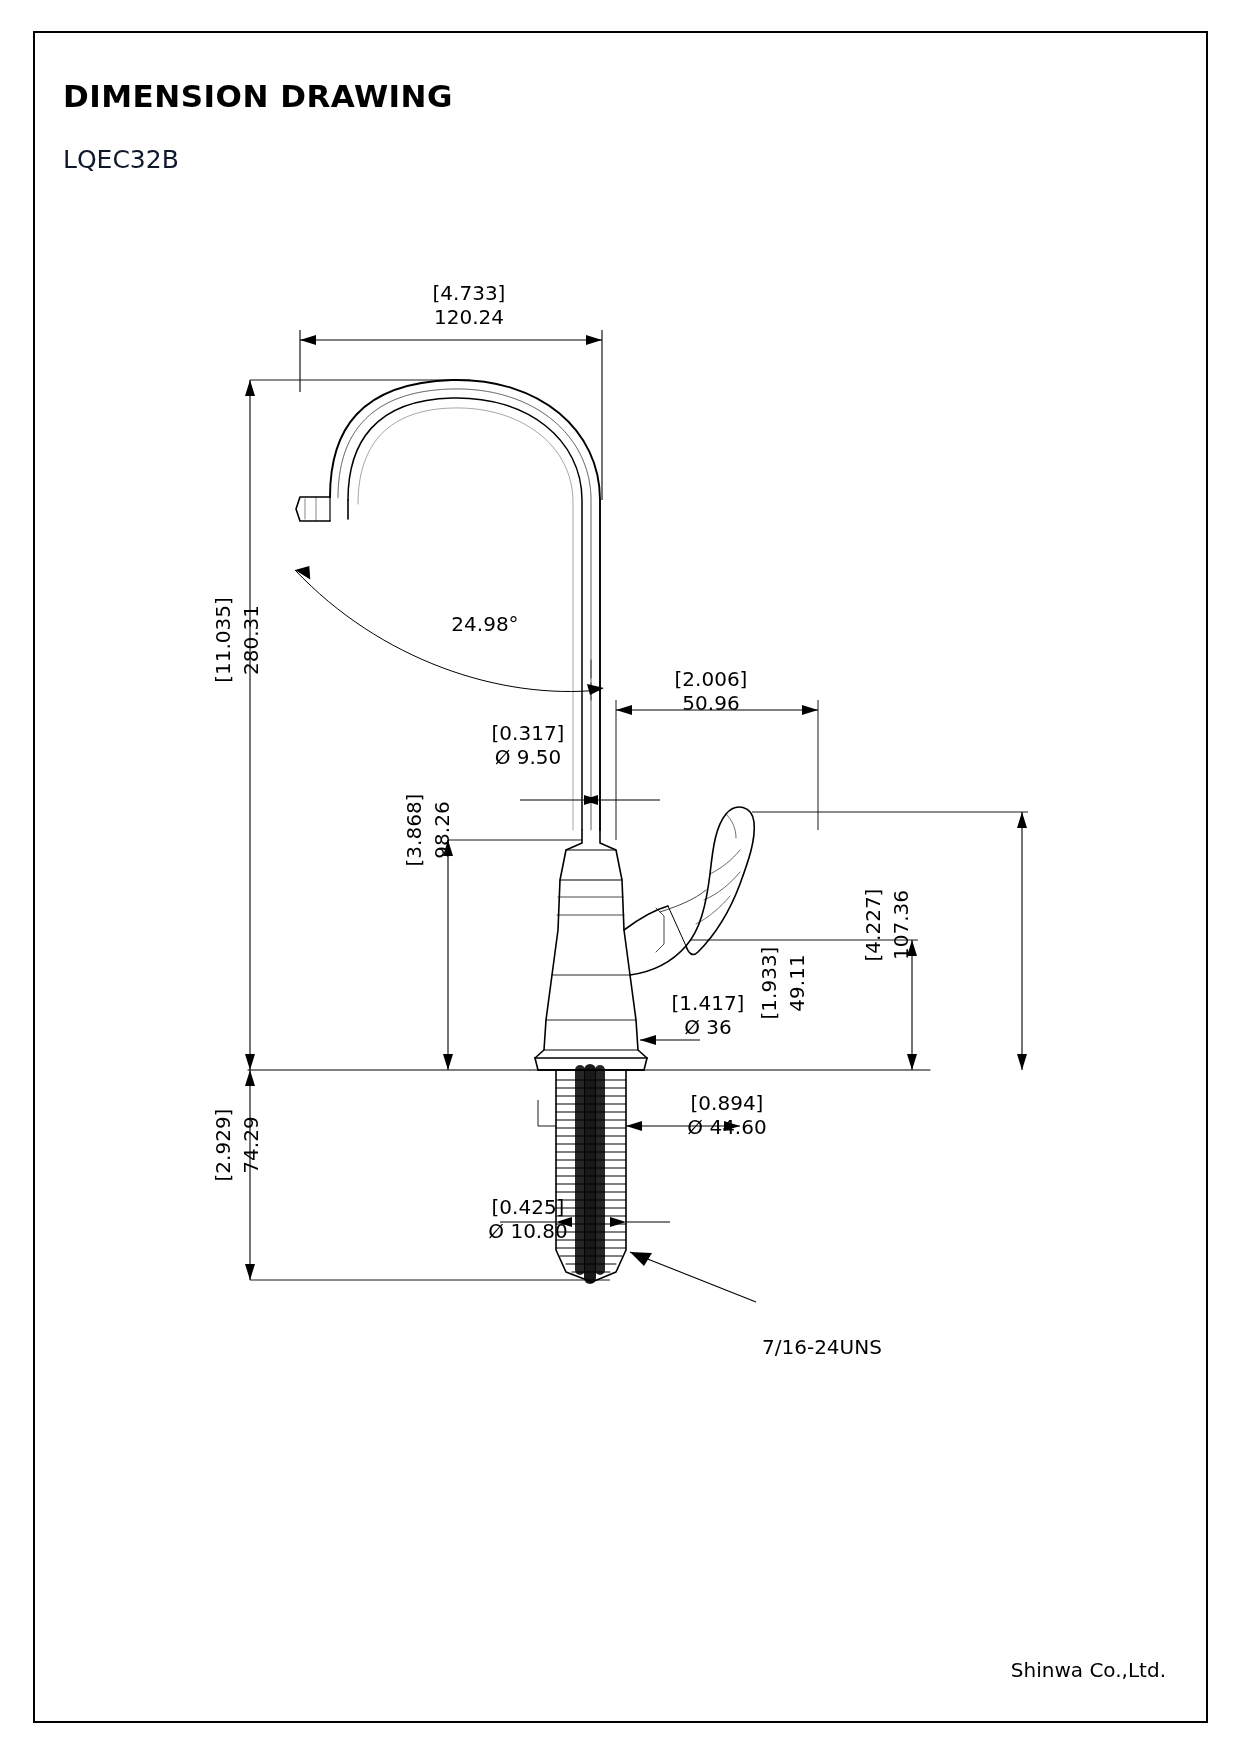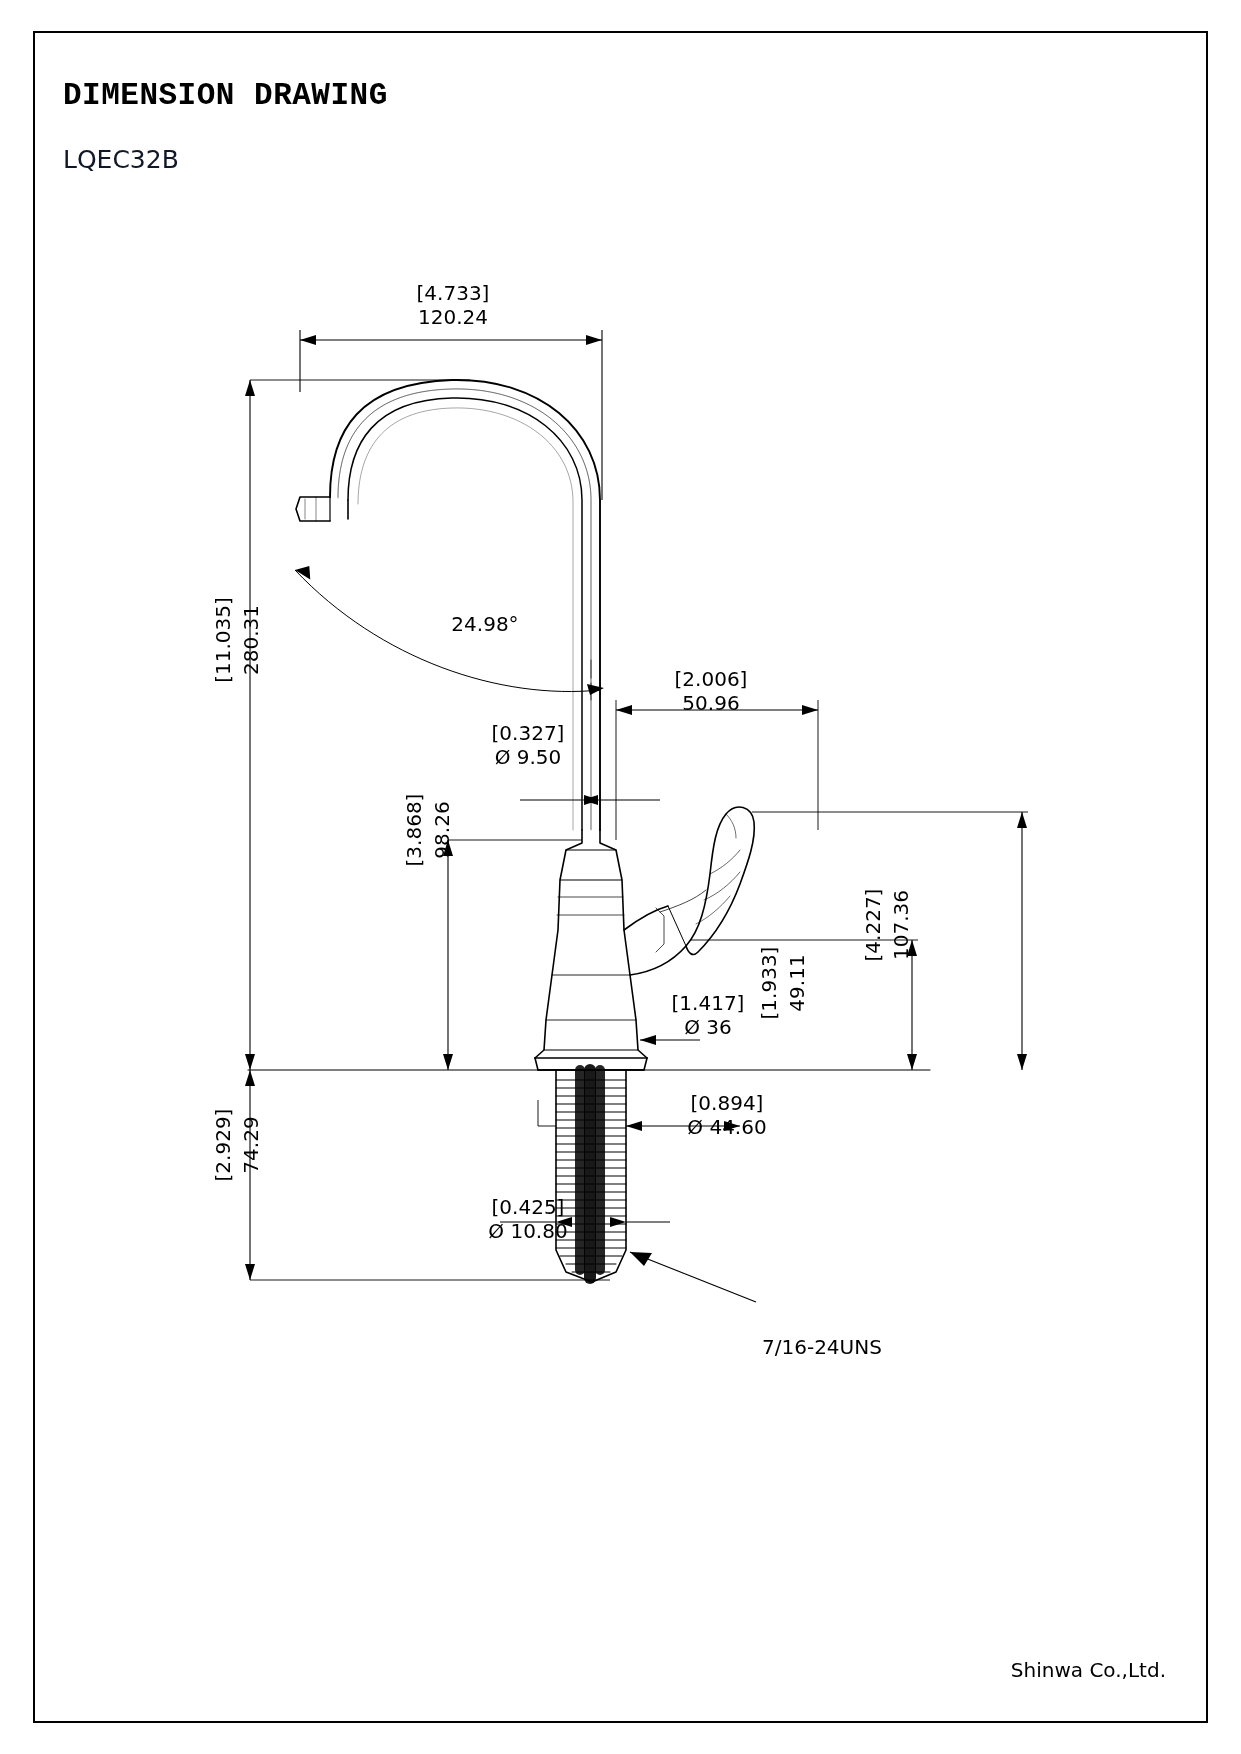--- a/index.html
+++ b/index.html
@@ -32,21 +32,20 @@
   }
   .title {
     position: absolute;
     left: 63px;
     top: 78px;
     font-size: 31px;
     font-weight: bold;
     letter-spacing: 0.5px;
     color: #000000;
     white-space: nowrap;
-    font-family: Liberation Mono, monospace;
   }
   .model {
     position: absolute;
     left: 63px;
     top: 145px;
     font-size: 25px;
     color: #0f172a;
     white-space: nowrap;
   }
   .company {
@@ -226,21 +225,21 @@
       <path d="M500 1222 L556 1222"></path>
       <path d="M626 1222 L670 1222"></path>
       <path d="M556 1222 l16 -5 l0 10 z" fill="#000" stroke="none"></path>
       <path d="M626 1222 l-16 -5 l0 10 z" fill="#000" stroke="none"></path>
 
       <path d="M756 1302 L630 1252"></path>
       <path d="M630 1252 l22 1 l-8 13 z" fill="#000" stroke="none"></path>
     </g>
   </svg>
 
-  <div class="dim-label" style="left:398px; top:282px; width:110px;">
+  <div class="dim-label" style="left:414px; top:282px; width:110px;">
     <div>[4.733]</div>
     <div>120.24</div>
   </div>
 
   <div class="dim-label vert" style="left:212px; top:725px; width:170px; transform:rotate(-90deg); transform-origin: 0 0;">
     <div style="display:inline-block; width:170px; text-align:center;">
       <div>[11.035]</div>
     </div>
   </div>
   <div class="dim-label vert" style="left:240px; top:725px; width:170px; transform:rotate(-90deg); transform-origin: 0 0;">
@@ -252,21 +251,21 @@
   <div class="dim-label" style="left:430px; top:588px; width:110px;margin-top:25px;">
     <div>24.98°</div>
   </div>
 
   <div class="dim-label" style="left:652px; top:668px; width:118px;">
     <div>[2.006]</div>
     <div>50.96</div>
   </div>
 
   <div class="dim-label" style="left:468px; top:722px; width:120px;">
-    <div>[0.327]</div>
+    <div>[0.317]</div>
     <div>Ø 9.50</div>
   </div>
 
   <div class="dim-label vert" style="left:403px; top:905px; width:150px; transform:rotate(-90deg); transform-origin: 0 0;">
     <div style="display:inline-block; width:150px; text-align:center;">
       <div>[3.868]</div>
     </div>
   </div>
   <div class="dim-label vert" style="left:431px; top:905px; width:150px; transform:rotate(-90deg); transform-origin: 0 0;">
     <div style="display:inline-block; width:150px; text-align:center;">

